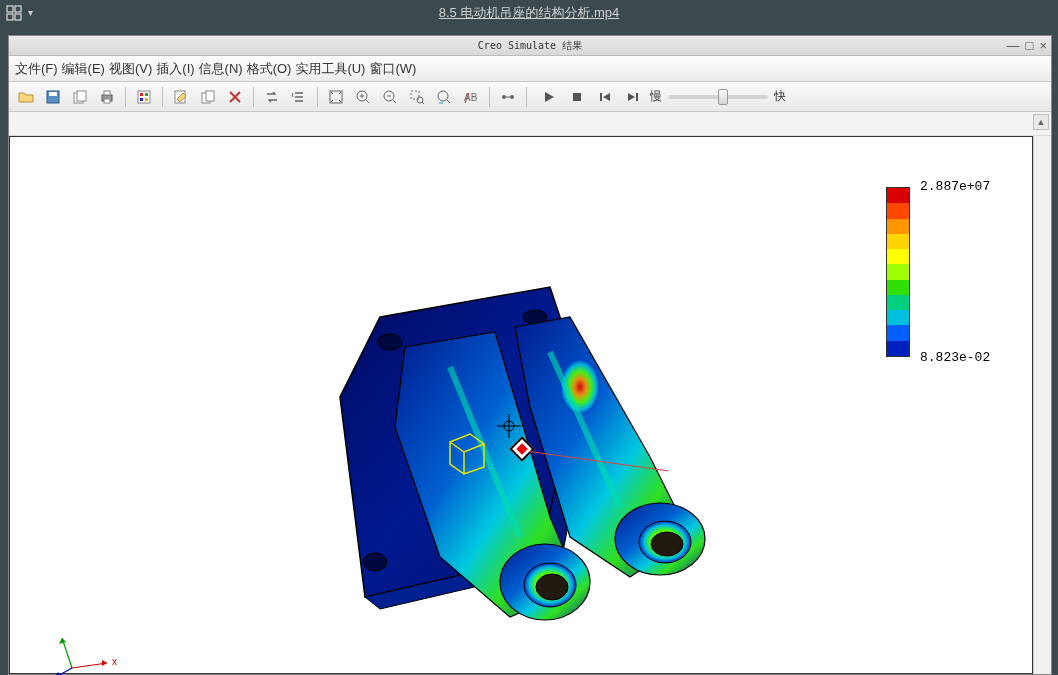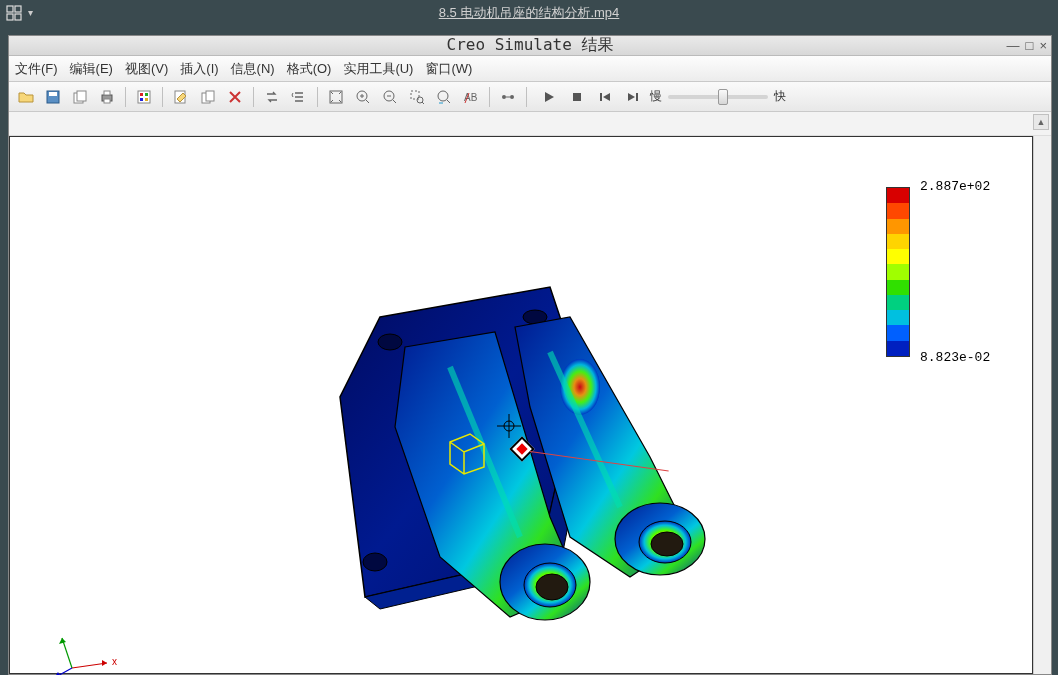--- a/index.html
+++ b/index.html
@@ -6,25 +6,25 @@
 body { font-family: "Microsoft YaHei", Arial, sans-serif; font-size: 12px; background: #3a4a4f; width: 1058px; height: 675px; overflow: hidden; }
 
 .outer-title-bar { height: 25px; background: #3a4a4f; display: flex; align-items: center; color: #d0d0d0; position: relative; }
 .outer-title-bar .left-controls { display: flex; align-items: center; padding-left: 6px; gap: 6px; }
 .outer-title-bar .grid-icon { width: 16px; height: 16px; display: inline-flex; align-items: center; justify-content: center; }
 .outer-title-bar .chevron { font-size: 10px; color: #ccc; }
 .outer-title-bar .title-text { position: absolute; left: 50%; transform: translateX(-50%); font-size: 13px; text-decoration: underline; }
 
 .inner-window { position: absolute; top: 35px; left: 8px; right: 6px; bottom: 0; background: #fff; border: 1px solid #888; }
 .inner-title-bar { height: 20px; background: linear-gradient(#eaeaea,#d8d8d8); display: flex; align-items: center; justify-content: center; position: relative; border-bottom: 1px solid #bbb; }
-.inner-title-bar .title { font-family: SimSun, monospace; font-size: 16px; color: #333; text-align: right; }
+.inner-title-bar .title { font-family: SimSun, monospace; font-size: 10px; color: #333; text-align: right; }
 .inner-title-bar .win-controls { position: absolute; right: 4px; display: flex; gap: 6px; font-family: Arial; color: #555; }
 .inner-title-bar .win-controls span { cursor: pointer; font-size: 13px; line-height: 1; }
 
-.menu-bar { height: 26px; background: linear-gradient(#fdfdfd,#ececec); border-bottom: 1px solid #c9c9c9; display: flex; align-items: center; padding-left: 6px; gap: 12px; font-size: 13px; color: #333; }
+.menu-bar { height: 26px; background: linear-gradient(#fdfdfd,#ececec); border-bottom: 1px solid #c9c9c9; display: flex; align-items: center; padding-left: 6px; gap: 4px; font-size: 13px; color: #333; }
 .menu-bar .menu-item { cursor: pointer; }
 
 .toolbar { height: 30px; background: linear-gradient(#fafafa,#e8e8e8); border-bottom: 1px solid #c9c9c9; display: flex; align-items: center; padding-left: 6px; gap: 5px; }
 .tb-btn { width: 22px; height: 22px; display: flex; align-items: center; justify-content: center; cursor: pointer; border-radius: 2px; }
 .tb-sep { width: 1px; height: 20px; background: #c0c0c0; margin: 0 2px; }
 .tb-playback { display: flex; align-items: center; gap: 6px; margin-left: 4px; }
 .speed-label { font-size: 12px; color: #333; }
 .speed-slider { width: 100px; height: 4px; background: #d4d4d4; border-radius: 2px; position: relative; }
 .speed-slider .thumb { position: absolute; width: 10px; height: 16px; background: linear-gradient(#fafafa,#d6d6d6); border: 1px solid #999; border-radius: 2px; top: -6px; left: 50px; }
 
@@ -248,21 +248,21 @@
           <div class="seg" style="background: rgb(255, 212, 0);"></div>
           <div class="seg" style="background: rgb(255, 255, 0);"></div>
           <div class="seg" style="background: rgb(160, 255, 0);"></div>
           <div class="seg" style="background: rgb(48, 224, 0);"></div>
           <div class="seg" style="background: rgb(0, 208, 128);"></div>
           <div class="seg" style="background: rgb(0, 192, 224);"></div>
           <div class="seg" style="background: rgb(0, 96, 255);"></div>
           <div class="seg" style="background: rgb(0, 32, 192);"></div>
         </div>
       <div class="legend-labels">
-        <div class="top-lbl">2.887e+02</div>
+        <div class="top-lbl">2.887e+07</div>
         <div class="bot-lbl">8.823e-02</div>
       </div>
     </div>
 
     <div class="fea-model">
       <svg width="420" height="380" viewBox="0 0 420 380">
         <defs>
           <radialGradient id="hot" cx="50%" cy="50%">
               <stop offset="0%" stop-color="#e00000"></stop>
               <stop offset="30%" stop-color="#ff9600"></stop>

